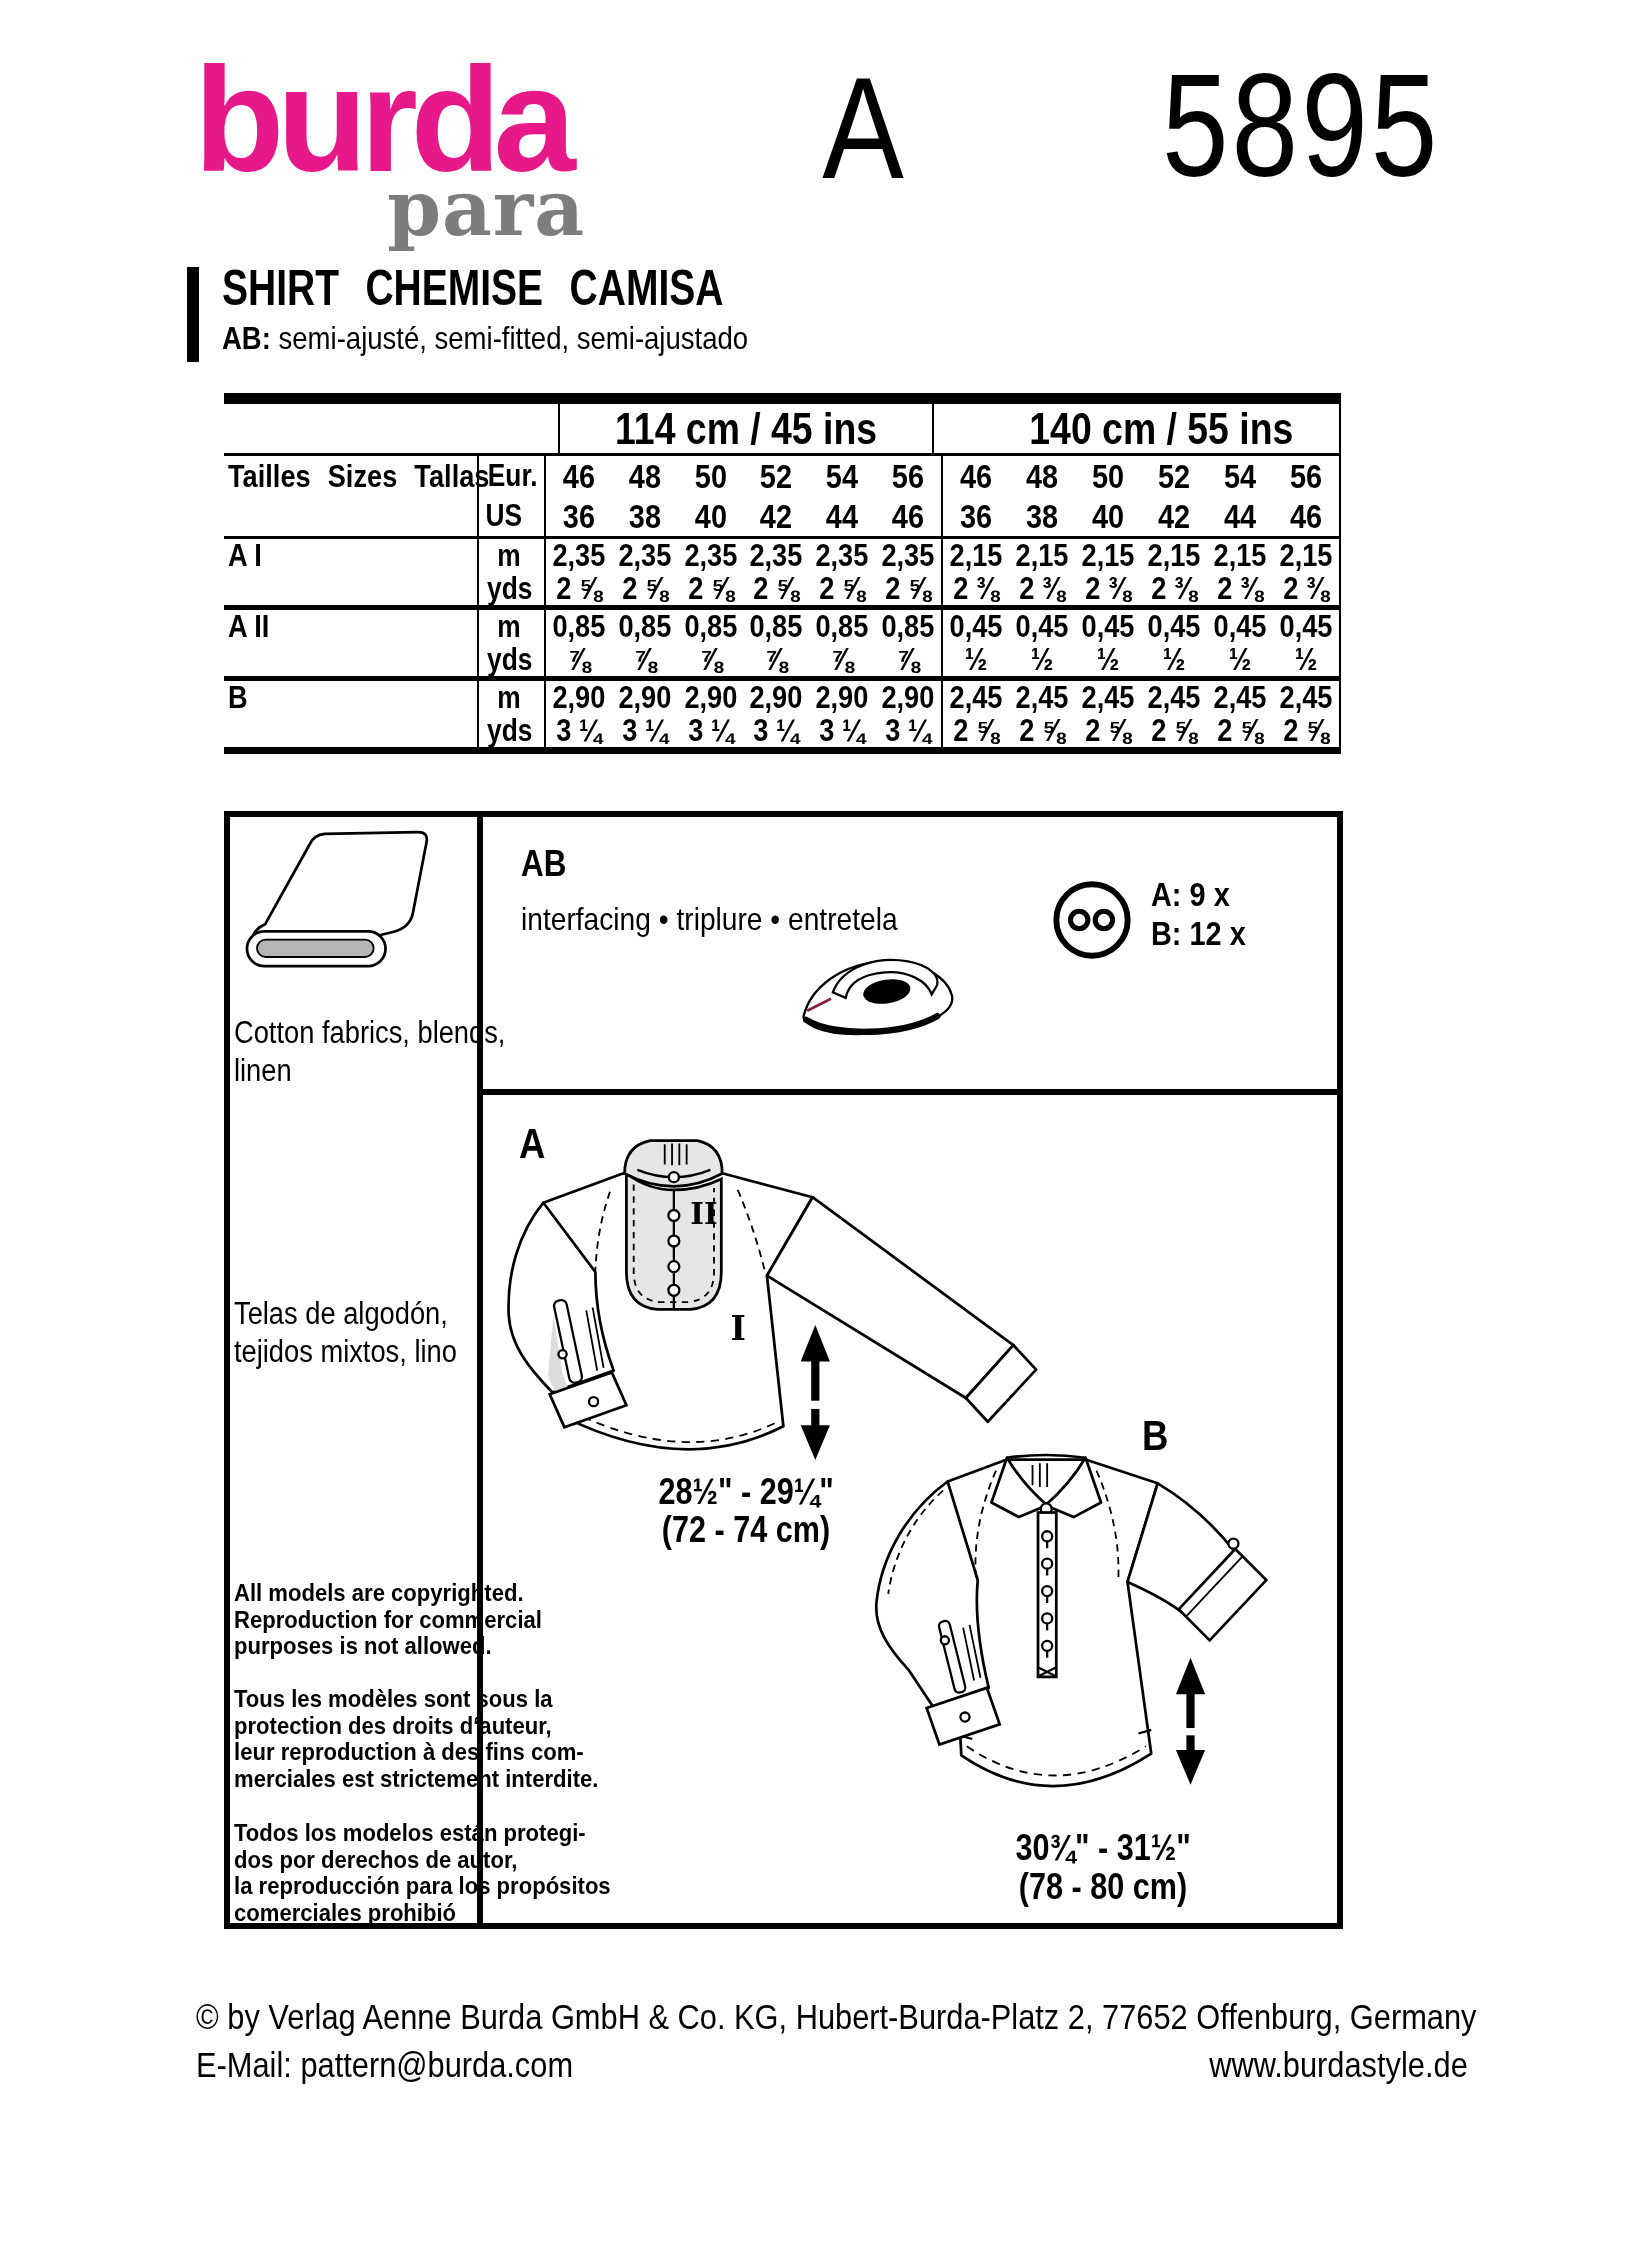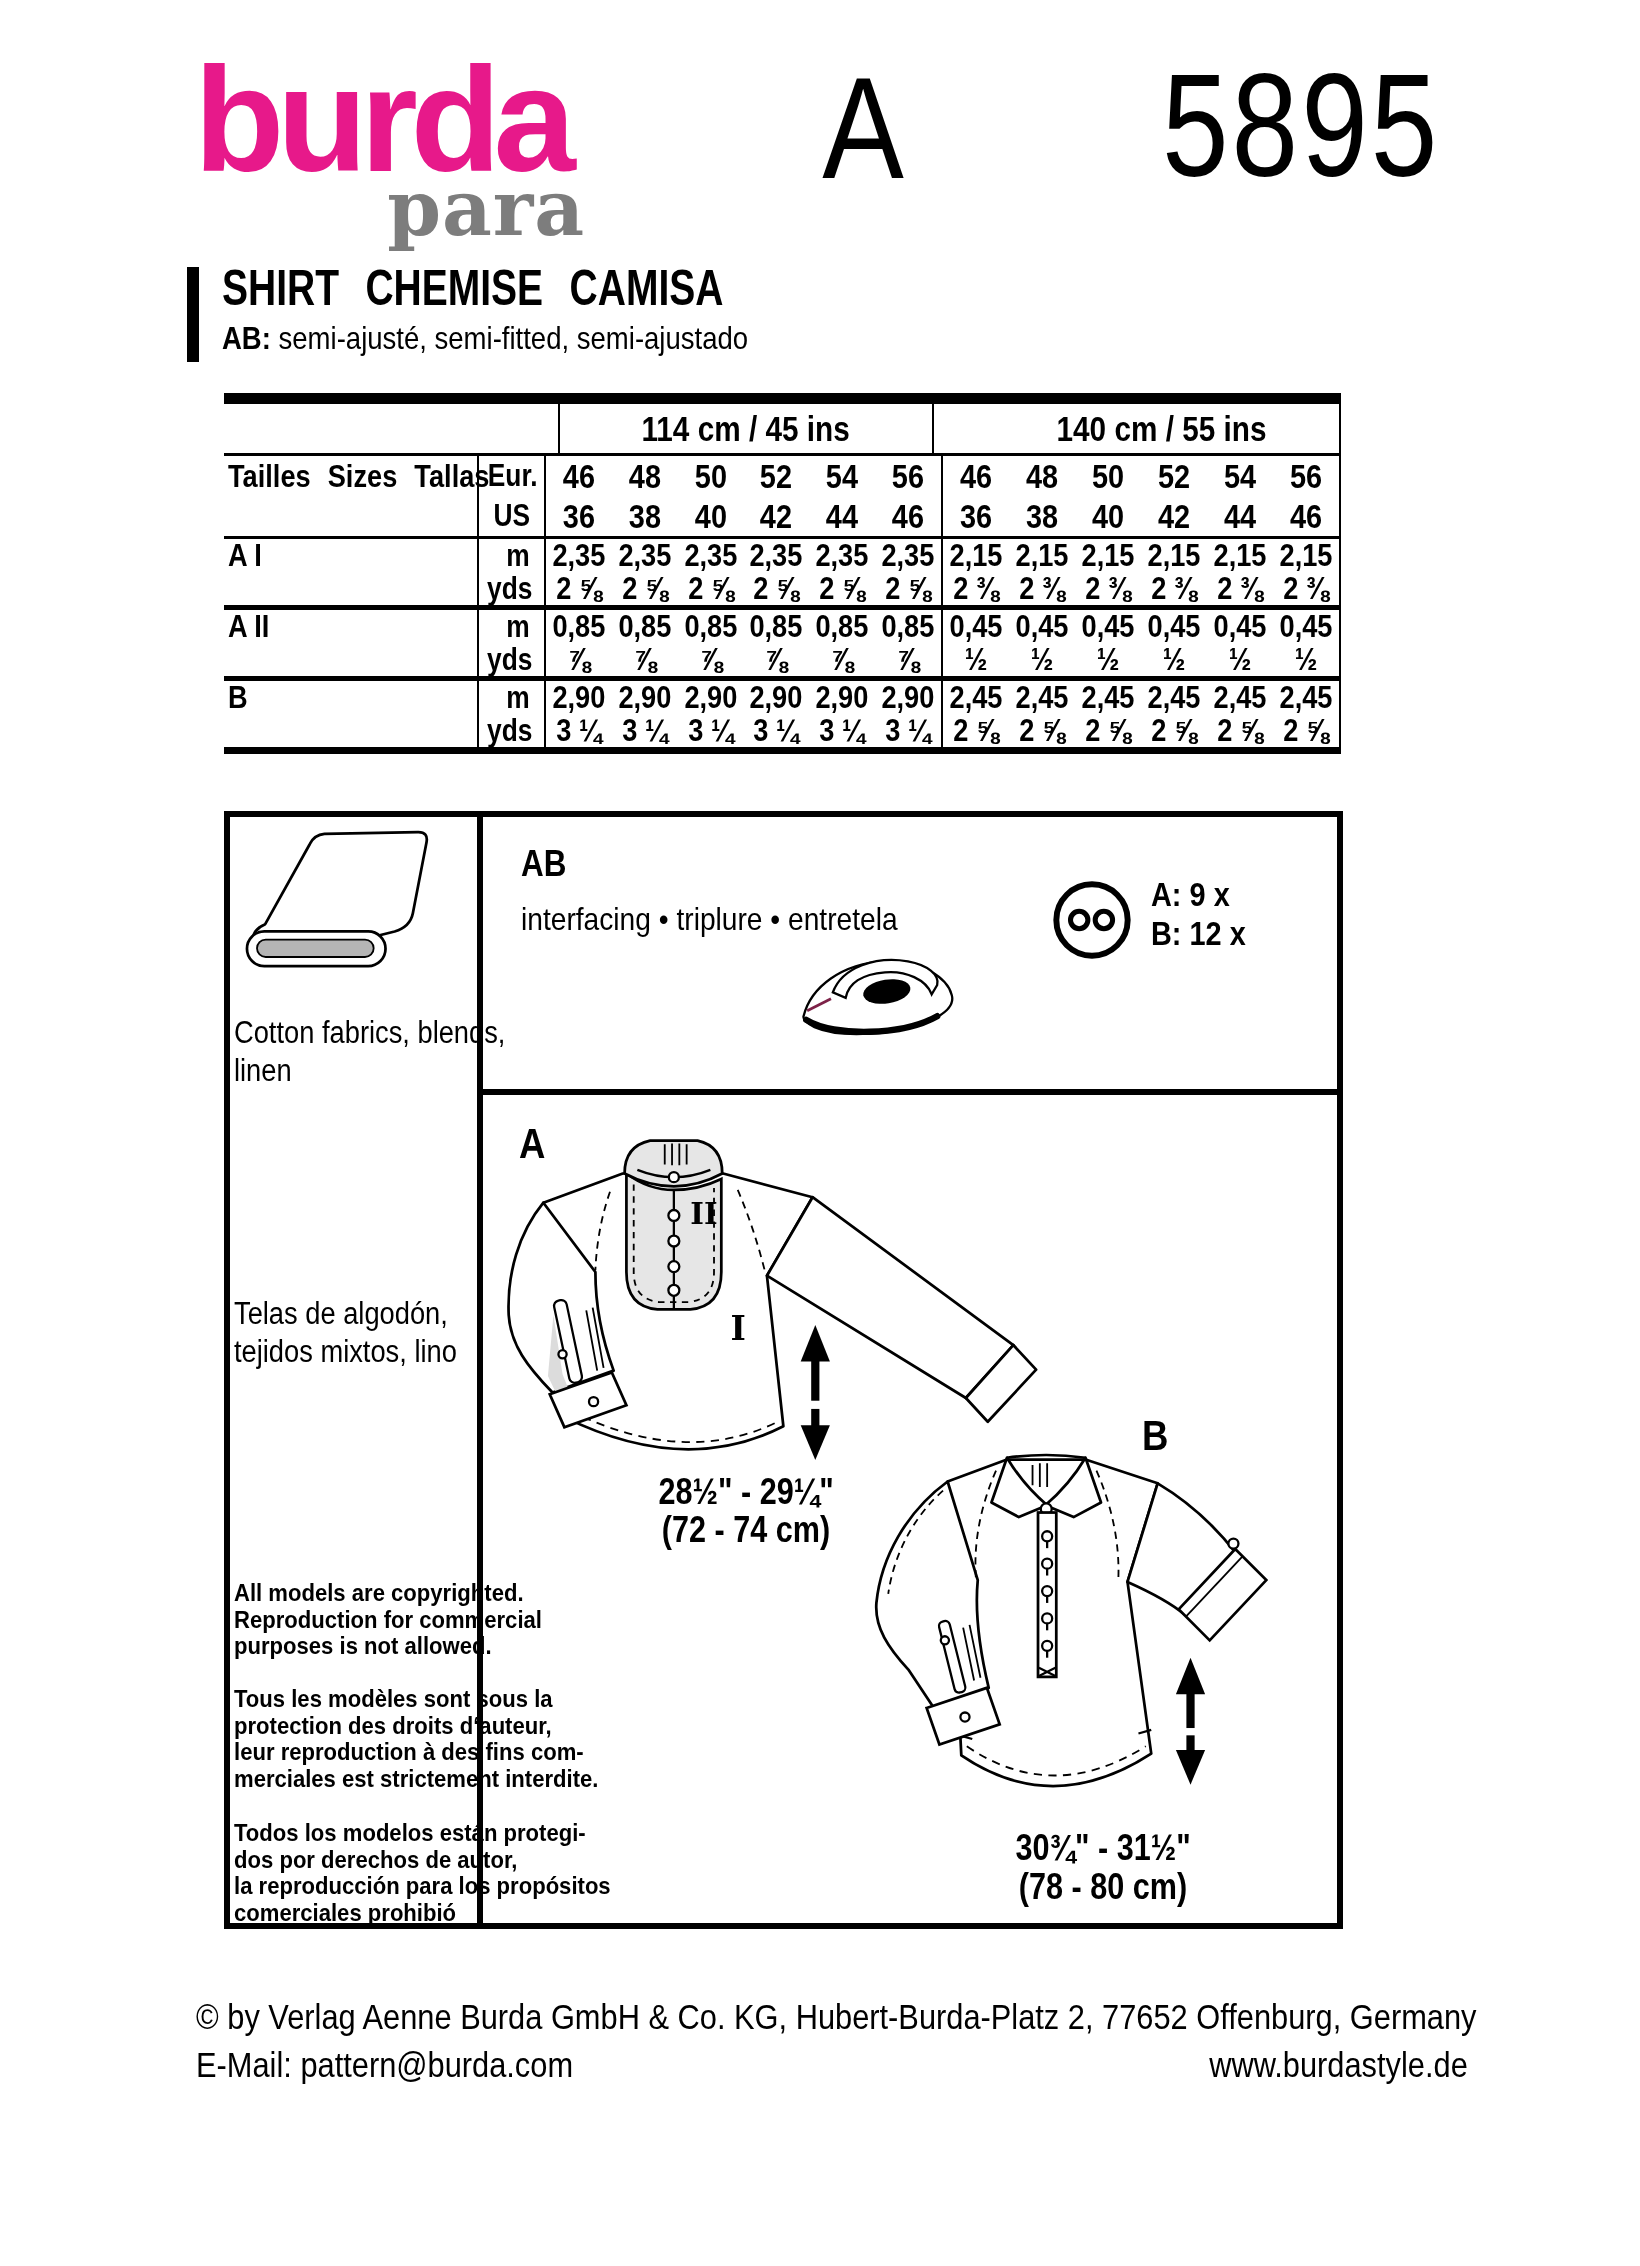--- a/index.html
+++ b/index.html
@@ -30,27 +30,27 @@
   
   .sizetable{left:224px;top:393px;width:1117px;font-weight:bold;}
   .sep12{height:11px;background:#000;}
   .sep8{height:7.3px;background:#000;}
   .sep5{height:4.6px;background:#000;}
   .sep4{height:3.7px;background:#000;}
   .sep3{height:2.7px;background:#000;}
   .trow{display:flex;box-sizing:border-box;}
   .trow *{box-sizing:border-box;}
   .c-lbl{width:253px;padding-left:3.7px;}
-  .c-unit{width:69px;border-left:2.7px solid #000;border-right:2.7px solid #000;text-align:right;padding-right:14px;font-size:31px;}
+  .c-unit{width:69px;border-left:2.7px solid #000;border-right:2.7px solid #000;text-align:right;padding-right:23px;font-size:31px;}
   .c-g1{width:397px;border-right:2.7px solid #000;}
   .c-g2{width:398px;border-right:2.7px solid #000;}
   .hdr-spacer{width:322px;}
   .hdr-g1{width:397px;border-left:2.7px solid #000;border-right:2.7px solid #000;}
   .hdr-g2{width:398px;border-right:2.7px solid #000;padding-left:20px;}
-  .hrow{height:49px;line-height:49px;text-align:center;font-size:35px;gap:30px;}
+  .hrow{height:49px;line-height:49px;text-align:center;font-size:44px;gap:30px;}
   .line44{height:40px;line-height:40px;}
   .line36{height:33px;line-height:33px;}
   .six{display:flex;}
   .six .num{flex:1;text-align:center;font-size:32px;transform:scaleX(.85);}
   .sizes-num .num{font-size:34px;}
   .tbl-lbl{font-size:32px;}
 
   
   .mbox{left:224px;top:811px;width:1107px;height:1106px;border:6.4px solid #000;}
   .vdiv{position:absolute;left:247px;top:0;width:5.5px;height:100%;background:#000;}

